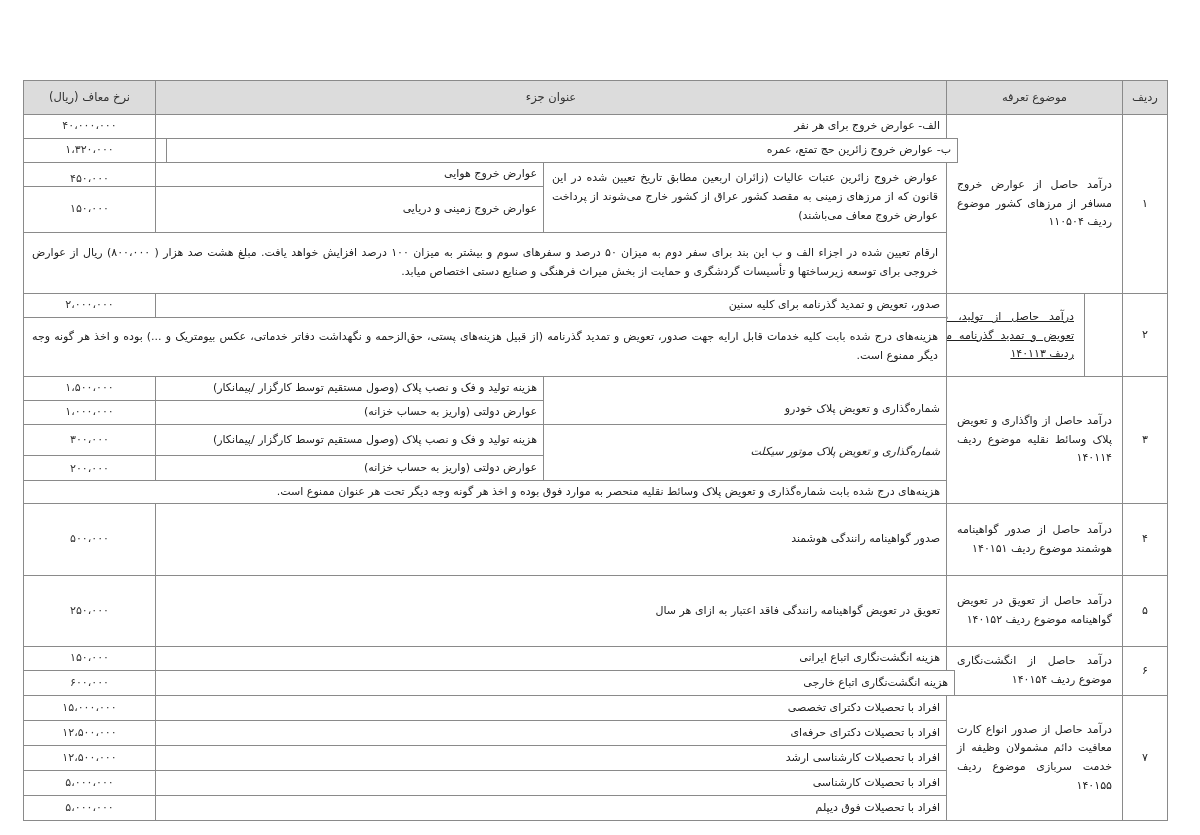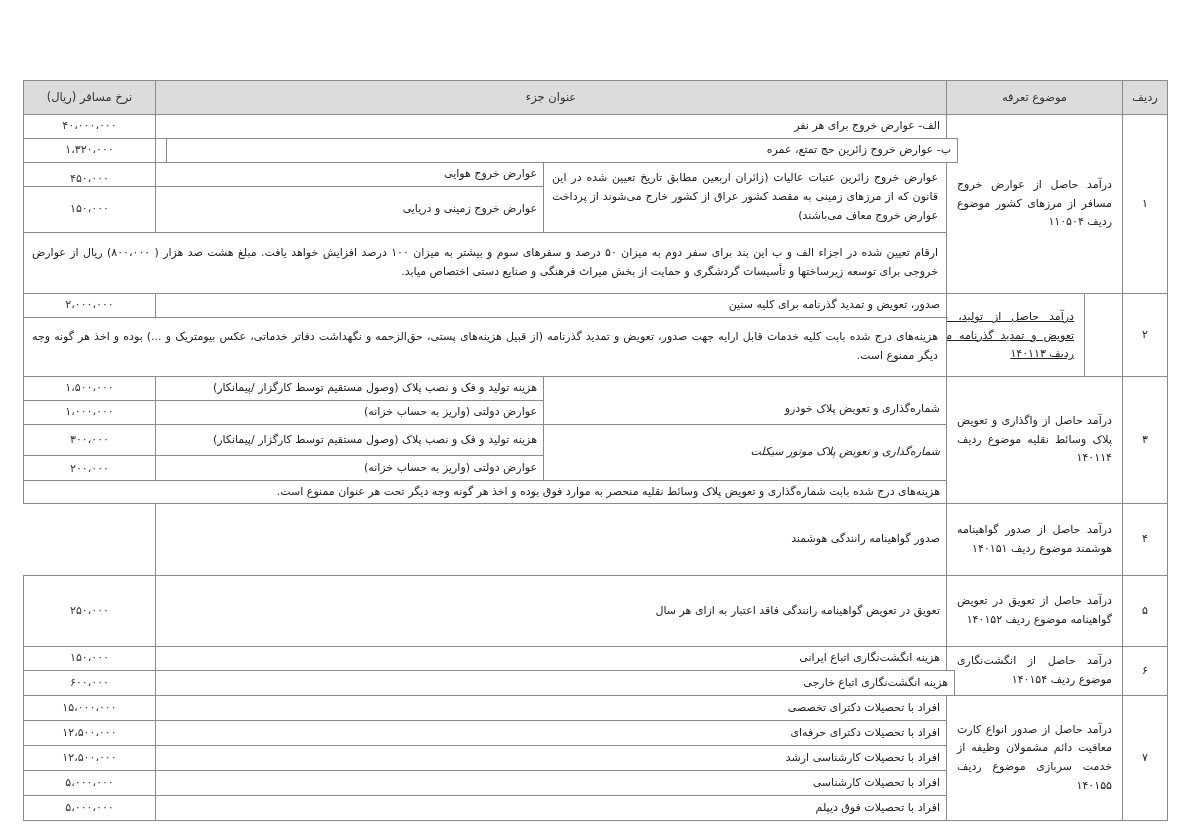--- a/index.html
+++ b/index.html
@@ -15,21 +15,21 @@
   .wrap{display:block;width:100%;}
 </style>
 </head>
 <body>
 
 <div class="tbl">
 
   <div class="c hd" style="left:1122px;top:80px;width:46px;height:35px;">ردیف</div>
   <div class="c hd" style="left:946px;top:80px;width:177px;height:35px;">موضوع تعرفه</div>
   <div class="c hd" style="left:155px;top:80px;width:792px;height:35px;">عنوان جزء</div>
-  <div class="c hd" style="left:23px;top:80px;width:133px;height:35px;">نرخ مسافر (ریال)</div>
+  <div class="c hd" style="left:23px;top:80px;width:133px;height:35px;">نرخ معاف (ریال)</div>
 
   <div class="c ctr" style="left:1122px;top:114px;width:46px;height:180px;">۱</div>
   <div class="c sub" style="left:946px;top:114px;width:177px;height:180px;">
       <span class="wrap">درآمد حاصل از عوارض خروج مسافر از مرزهای کشور موضوع ردیف ۱۱۰۵۰۴</span>
     </div>
 
   <div class="c rt" style="left:155px;top:114px;width:792px;height:25px;">الف- عوارض خروج برای هر نفر</div>
   <div class="c num" style="left:23px;top:114px;width:133px;height:25px;">۴۰،۰۰۰،۰۰۰</div>
 
   <div class="c rt" style="left:166px;top:138px;width:792px;height:25px;padding-left:24px;">ب- عوارض خروج زائرین حج تمتع، عمره</div>
@@ -74,20 +74,21 @@
   <div class="c rt" style="left:155px;top:455px;width:389px;height:26px;">عوارض دولتی (واریز به حساب خزانه)</div>
   <div class="c num" style="left:23px;top:455px;width:133px;height:29px;">۲۰۰،۰۰۰</div>
 
   <div class="c rt" style="left:23px;top:480px;width:924px;height:24px;">هزینه‌های درج شده بابت شماره‌گذاری و تعویض پلاک وسائط نقلیه منحصر به موارد فوق بوده و اخذ هر گونه وجه دیگر تحت هر عنوان ممنوع است.</div>
 
   <div class="c ctr" style="left:1122px;top:503px;width:46px;height:73px;">۴</div>
   <div class="c sub" style="left:946px;top:503px;width:177px;height:73px;">
       <span class="wrap">درآمد حاصل از صدور گواهینامه هوشمند موضوع ردیف ۱۴۰۱۵۱</span>
     </div>
   <div class="c rt" style="left:155px;top:503px;width:792px;height:73px;">صدور گواهینامه رانندگی هوشمند</div>
+  <div class="c num" style="left:23px;top:503px;width:133px;height:73px;">۵۰۰،۰۰۰</div>
 
   <div class="c ctr" style="left:1122px;top:575px;width:46px;height:72px;">۵</div>
   <div class="c sub" style="left:946px;top:575px;width:177px;height:72px;">
       <span class="wrap">درآمد حاصل از تعویق در تعویض گواهینامه موضوع ردیف ۱۴۰۱۵۲</span>
     </div>
   <div class="c rt" style="left:155px;top:575px;width:792px;height:72px;">تعویق در تعویض گواهینامه رانندگی فاقد اعتبار به ازای هر سال</div>
   <div class="c num" style="left:23px;top:575px;width:133px;height:72px;">۲۵۰،۰۰۰</div>
 
   <div class="c ctr" style="left:1122px;top:646px;width:46px;height:50px;">۶</div>
   <div class="c sub" style="left:946px;top:646px;width:177px;height:50px;">

